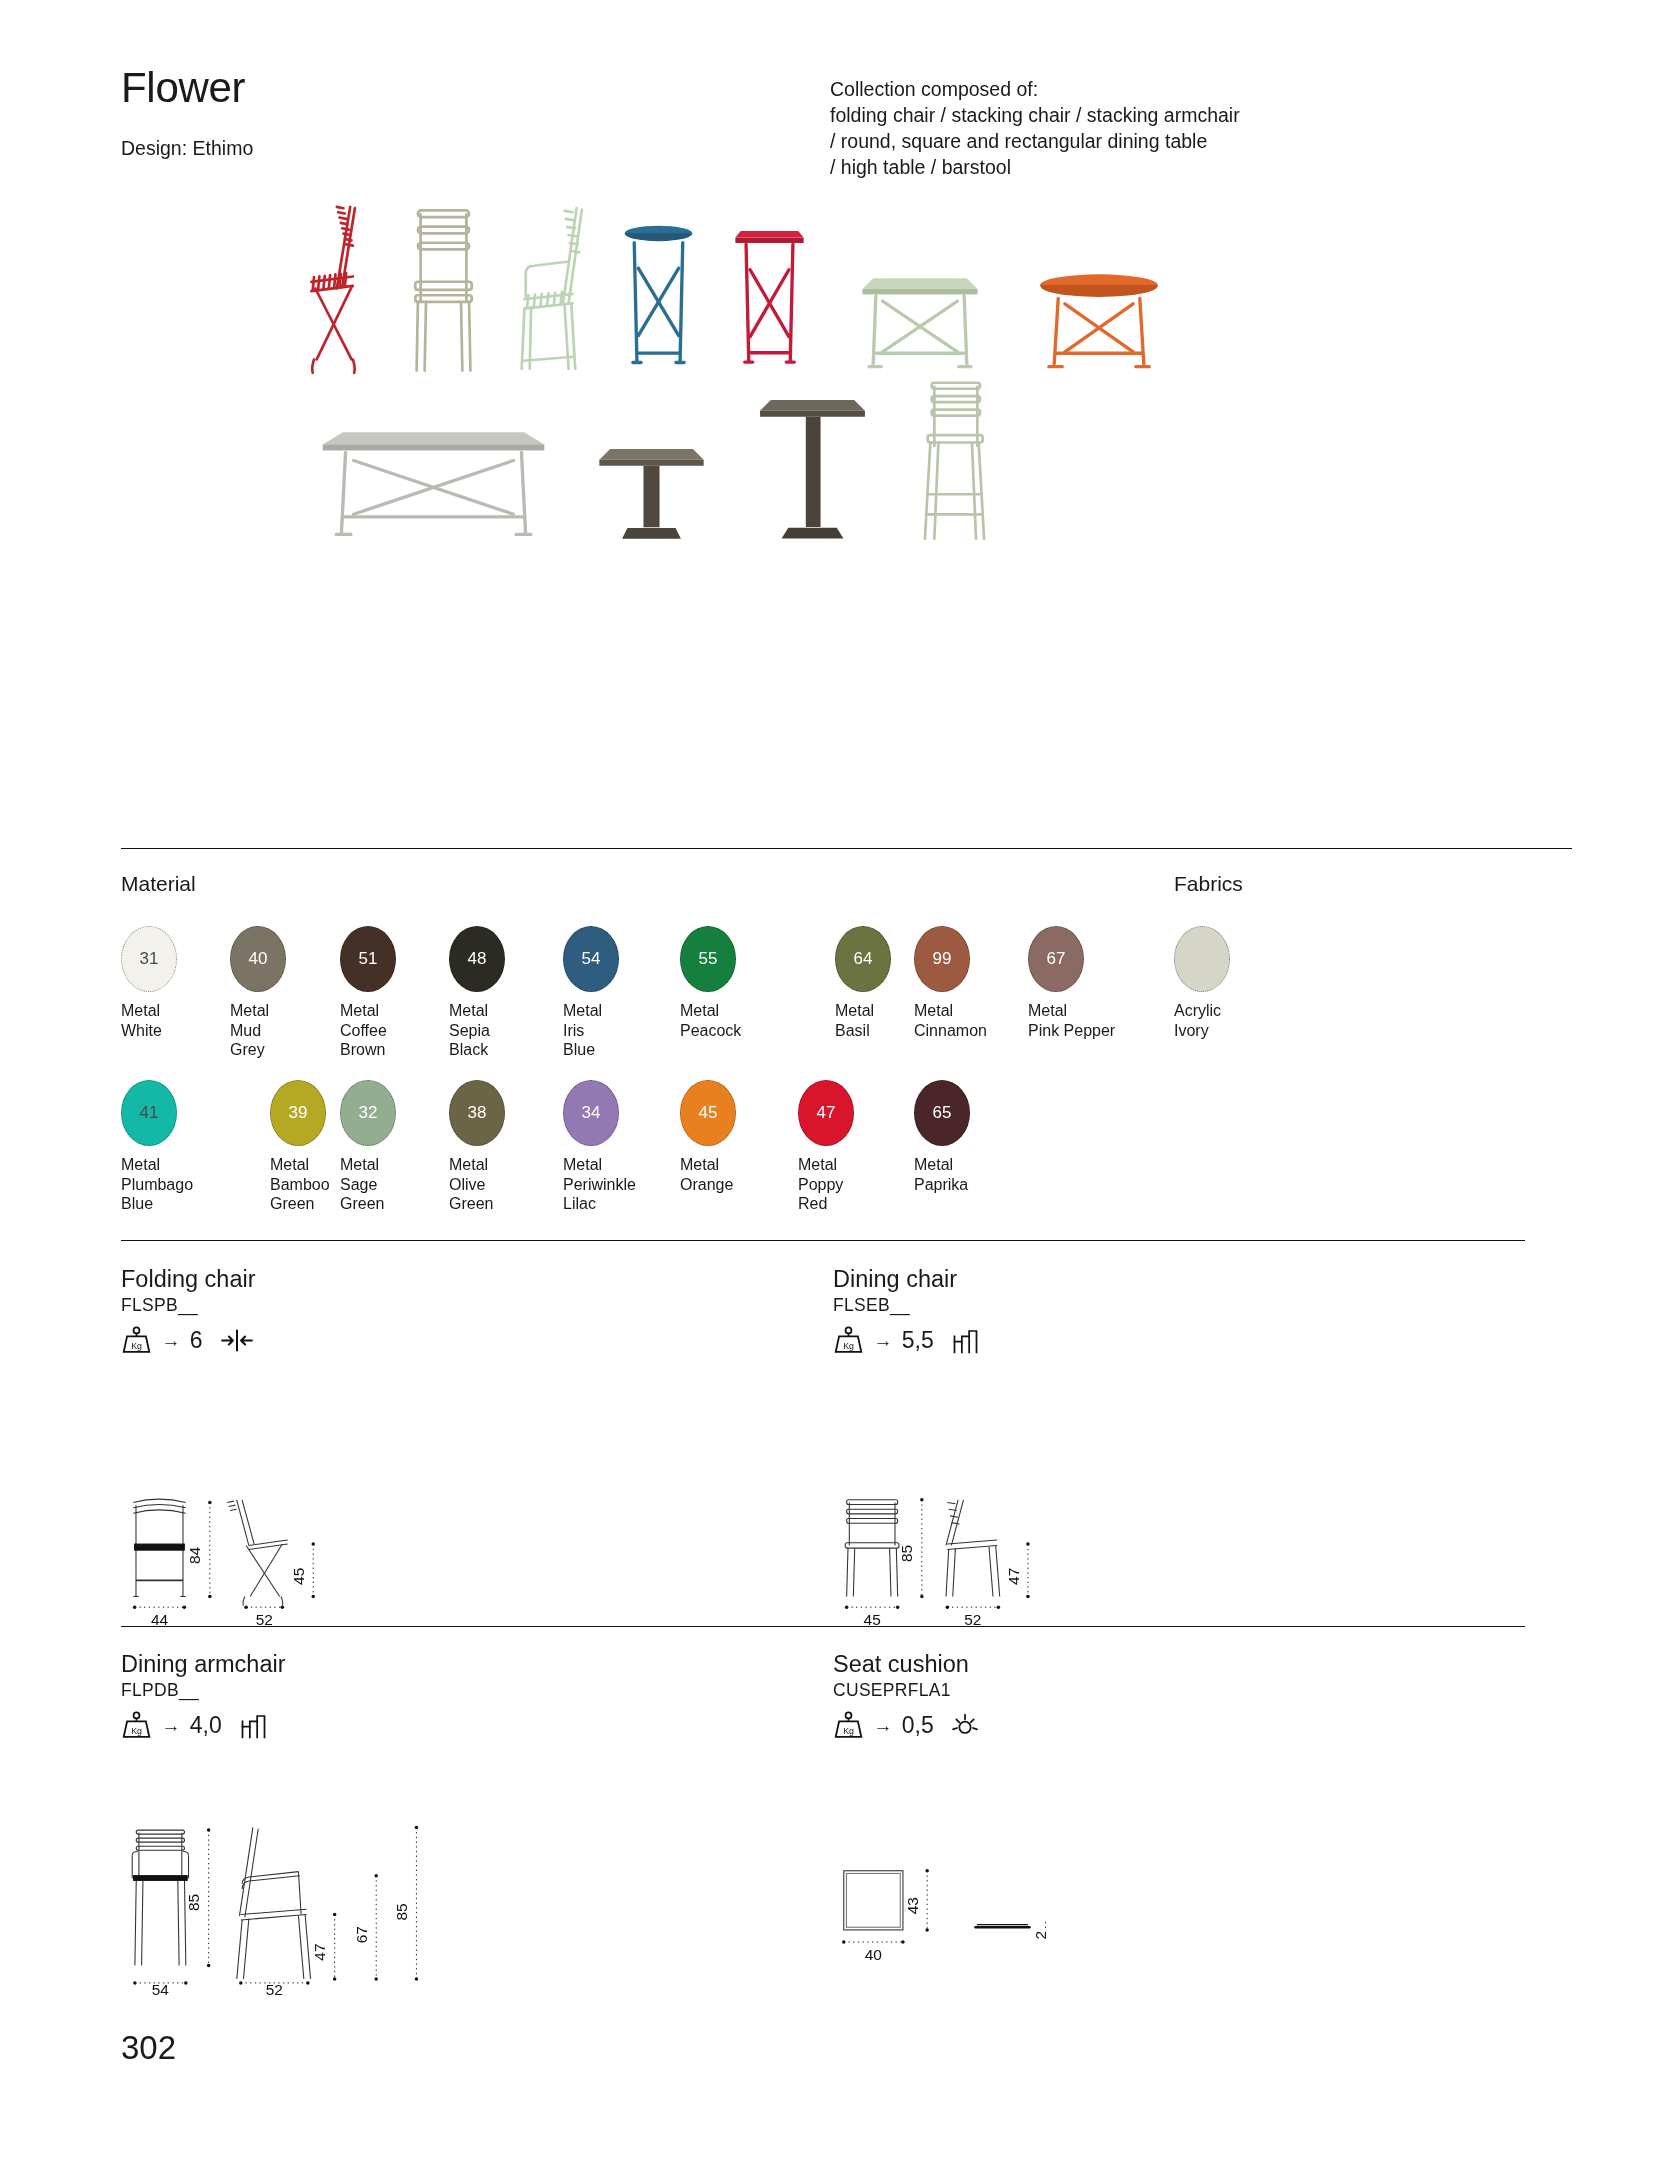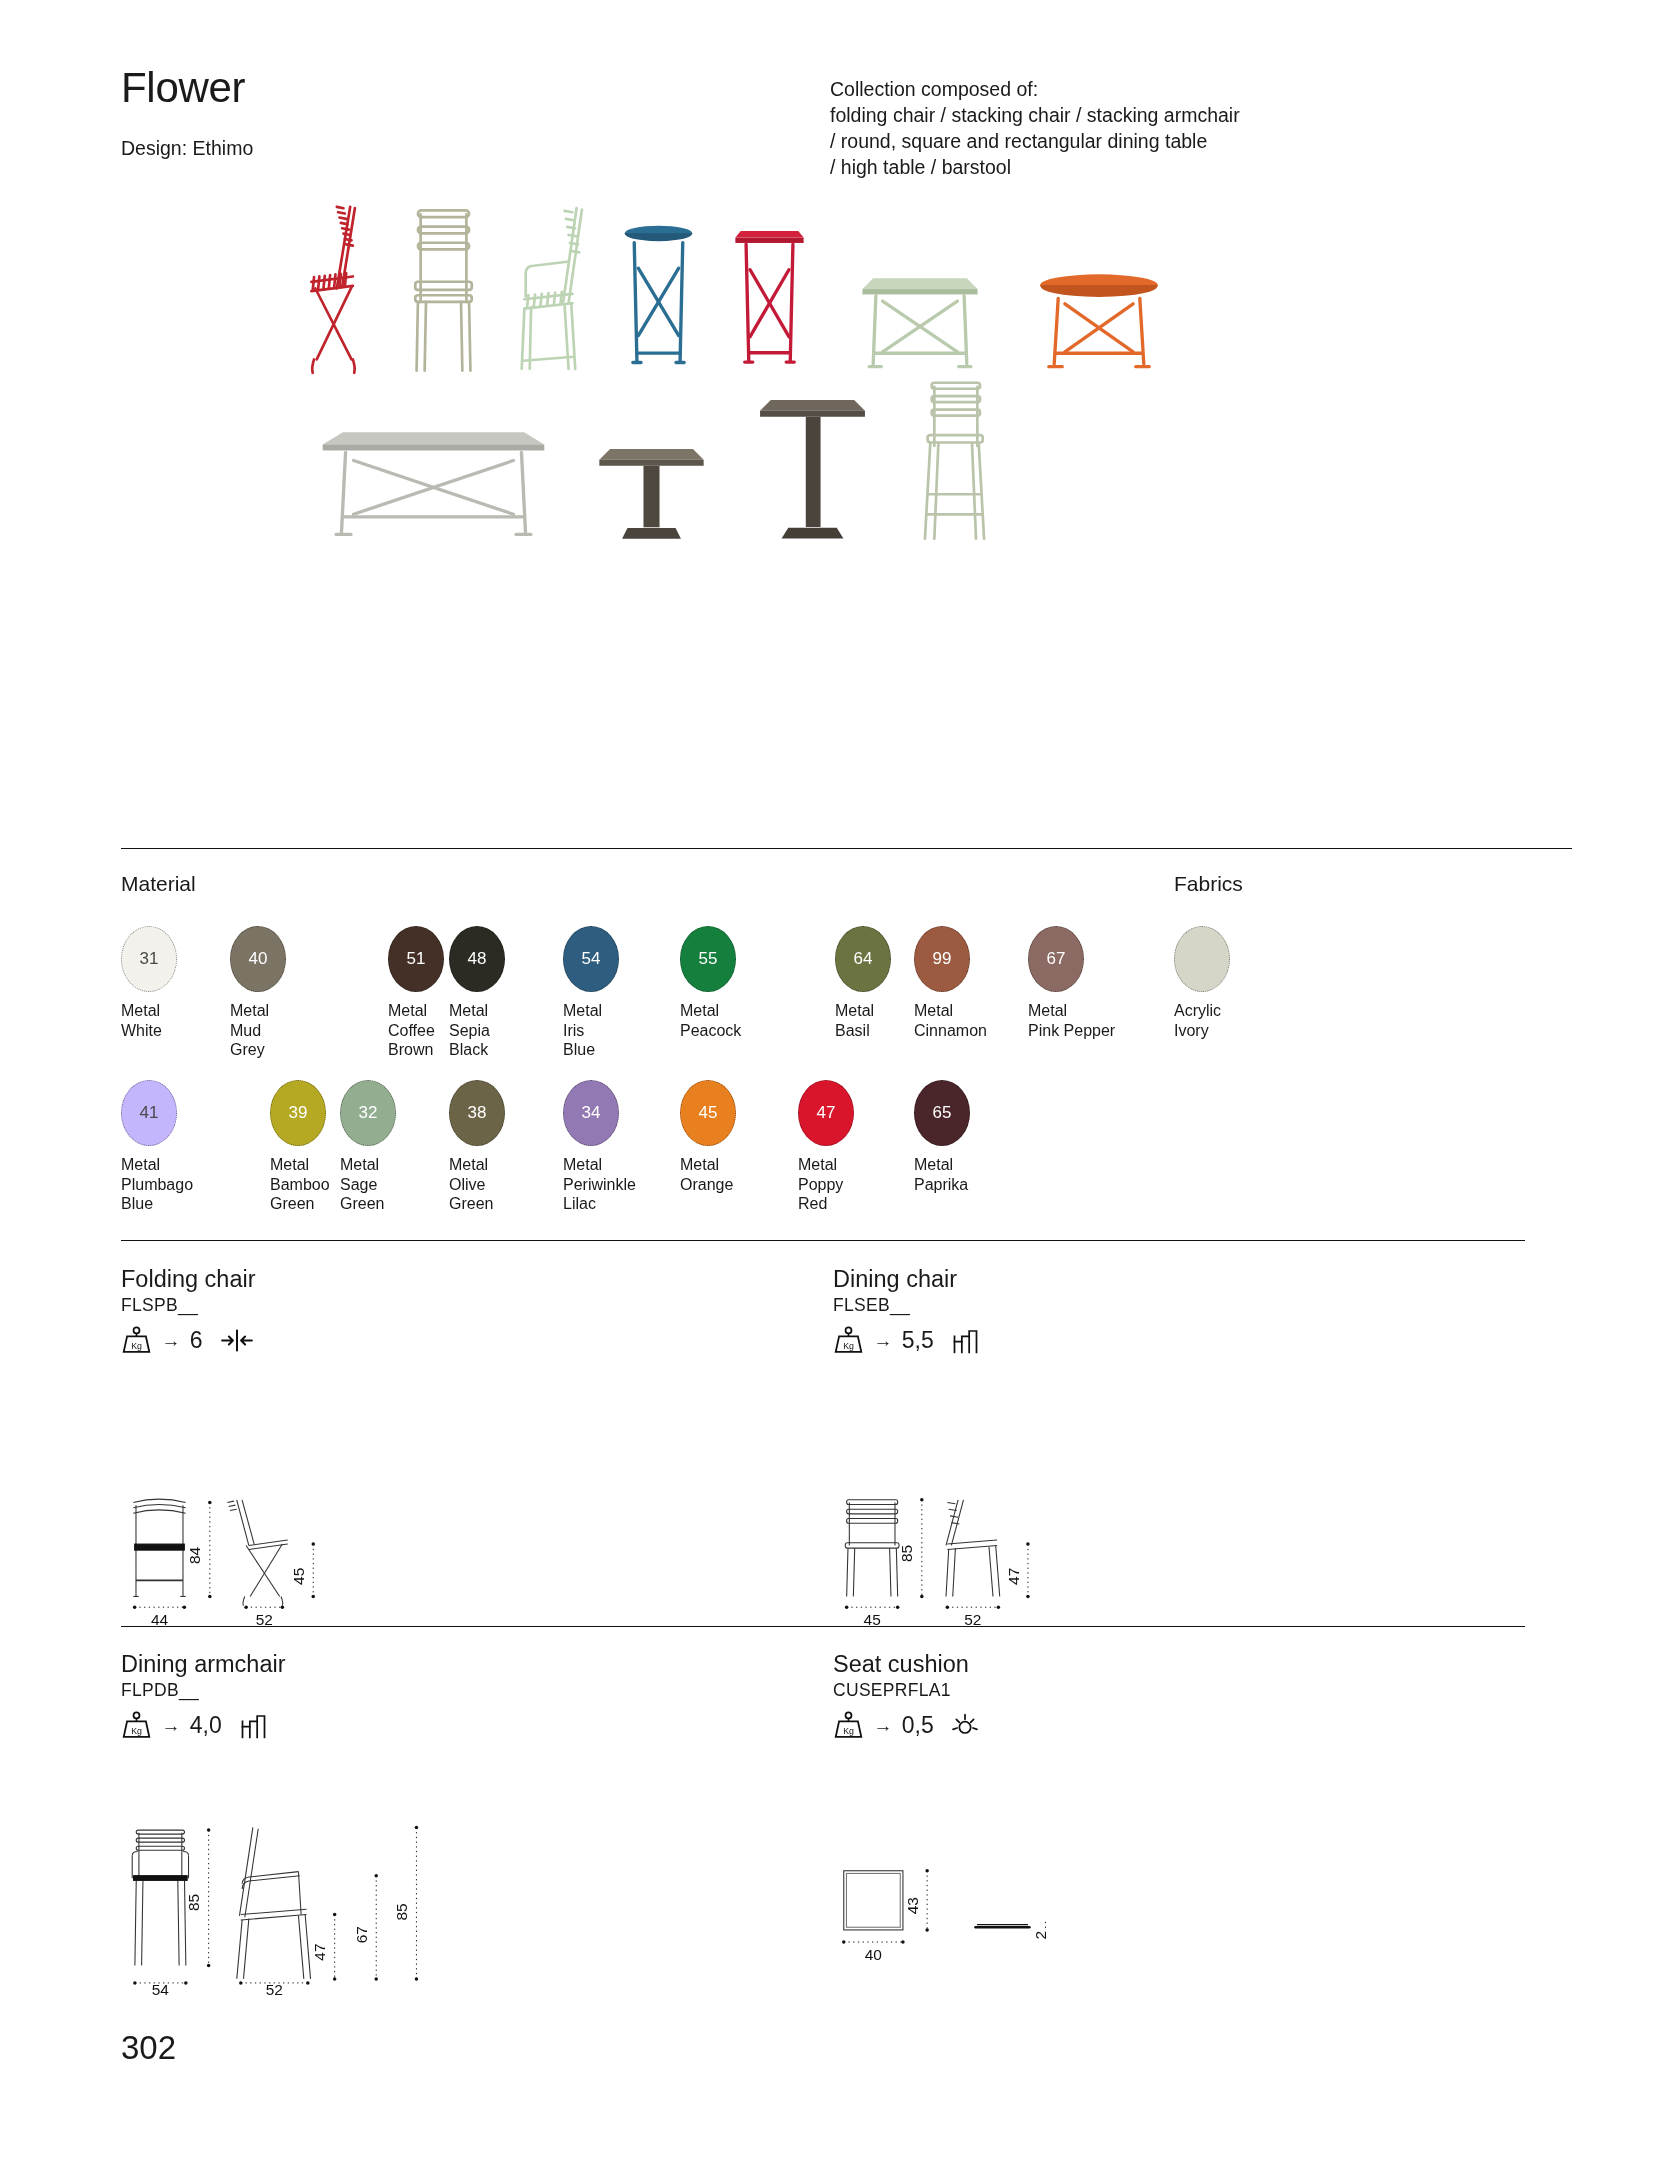--- a/index.html
+++ b/index.html
@@ -279,21 +279,21 @@
       <div class="dot light" style="background:#f2f1ec;">31</div>
       <div class="sw-name" style="white-space:pre-line;">Metal
 White</div>
     </div>
     <div class="swatch" style="left:109px;">
       <div class="dot" style="background:#7b7364;">40</div>
       <div class="sw-name" style="white-space:pre-line;">Metal
 Mud
 Grey</div>
     </div>
-    <div class="swatch" style="left:219px;margin-left:48px;">
+    <div class="swatch" style="left:219px;">
       <div class="dot" style="background:#453028;">51</div>
       <div class="sw-name" style="white-space:pre-line;">Metal
 Coffee
 Brown</div>
     </div>
     <div class="swatch" style="left:328px;">
       <div class="dot" style="background:#2b2a23;">48</div>
       <div class="sw-name" style="white-space:pre-line;">Metal
 Sepia
 Black</div>
@@ -327,21 +327,21 @@
 
     <div class="swatch" style="left:1053px;">
       <div class="dot light" style="background:#d6d6c8;"></div>
       <div class="sw-name" style="white-space:pre-line;">Acrylic
 Ivory</div>
     </div>
   </div>
 
   <div class="swatch-row" style="left:121px; top:1080px; width:1451px; height:134px;">
     <div class="swatch" style="left:0px;">
-      <div class="dot light" style="background:#c4b5fd;">41</div>
+      <div class="dot light" style="background:#14b8a6;">41</div>
       <div class="sw-name" style="white-space:pre-line;">Metal
 Plumbago
 Blue</div>
     </div>
     <div class="swatch" style="left:109px;margin-left:40px;">
       <div class="dot" style="background:#b5a823;">39</div>
       <div class="sw-name" style="white-space:pre-line;">Metal
 Bamboo
 Green</div>
     </div>

